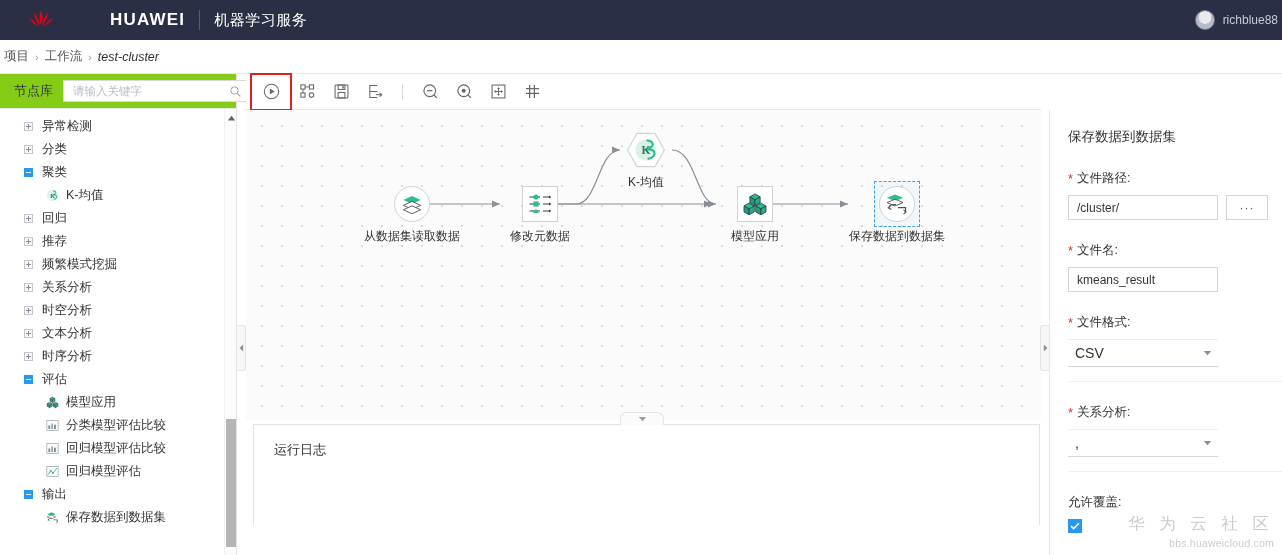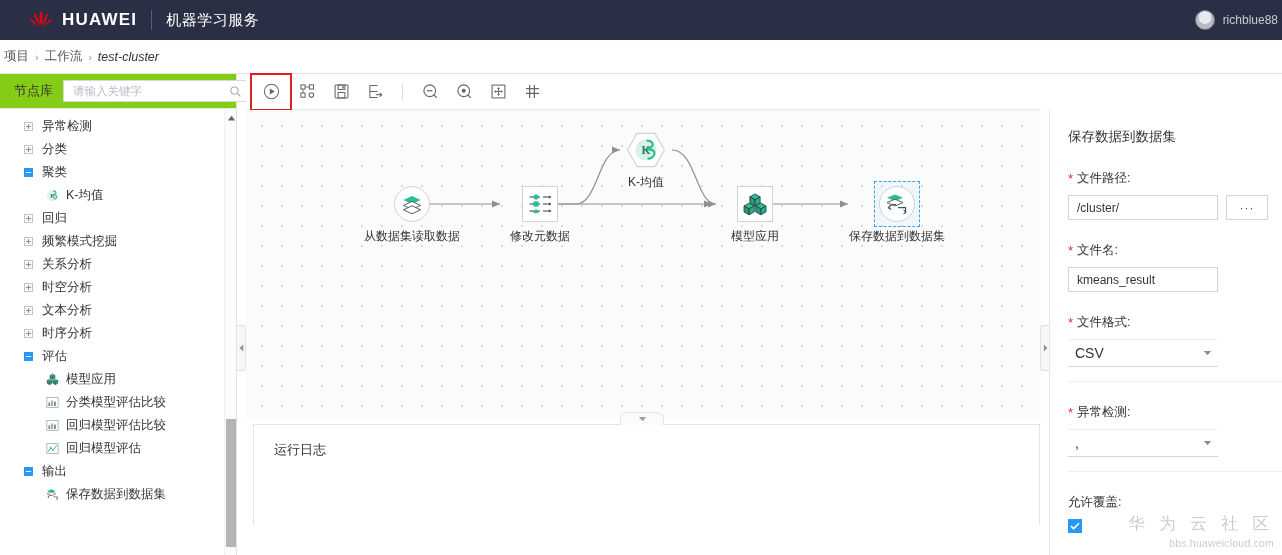--- a/index.html
+++ b/index.html
@@ -17,20 +17,21 @@
   
   .topnav {
     position: absolute; top: 0; left: 0;
     width: 1282px; height: 40px;
     background: #2b2f45;
     display: flex; align-items: center;
   }
   .huawei-logo-wrap {
     display: flex; align-items: center;
     margin-left: 28px;
+    gap: 48px;
   }
   .huawei-mark { width: 26px; height: 22px; }
   .huawei-word {
     color: #ffffff;
     font-size: 17px;
     font-weight: bold;
     letter-spacing: 1.2px;
     margin-left: 8px;
   }
   .nav-divider {
@@ -414,20 +415,24 @@
         <span class="leaf-icon"><svg viewBox="0 0 24 24">
             <circle cx="12" cy="12" r="10.4" fill="#dff3ec"></circle>
             <path d="M13.4 3.4 C17 3.4 18.8 5.8 17.8 7.9 C16.9 9.6 14.4 10.3 12.3 11.2 C14.9 10.8 18.4 11 19.4 13.1 C20.4 15.3 18.4 18.6 14.4 19" fill="none" stroke="#2bbd93" stroke-width="2"></path>
             <text x="12" y="16" font-size="11" font-weight="bold" fill="#2f7a63" text-anchor="middle" font-family="Liberation Serif, serif">K</text>
           </svg></span>
         <span class="tree-label">K-均值</span>
       </div>
       <div class="tree-row">
         <span class="toggle plus"></span>
         <span class="tree-label">回归</span>
+      </div>
+      <div class="tree-row">
+        <span class="toggle plus"></span>
+        <span class="tree-label">推荐</span>
       </div>
       <div class="tree-row">
         <span class="toggle plus"></span>
         <span class="tree-label">频繁模式挖掘</span>
       </div>
       <div class="tree-row">
         <span class="toggle plus"></span>
         <span class="tree-label">关系分析</span>
       </div>
       <div class="tree-row">
@@ -749,21 +754,21 @@
       <svg width="9" height="6" viewBox="0 0 9 6">
         <path d="M0.8 0.9 L8.2 0.9 L4.5 5.2 Z" fill="#8a8e95"></path>
       </svg>
     </div>
     <div class="field-rule"></div>
   </div>
 
   <div class="field">
     <div class="field-label">
       <span class="req-star">*</span>
-      <span>异常检测:</span>
+      <span>关系分析:</span>
     </div>
     <div class="select-ul">
       <span>,</span>
       <svg width="9" height="6" viewBox="0 0 9 6">
         <path d="M0.8 0.9 L8.2 0.9 L4.5 5.2 Z" fill="#8a8e95"></path>
       </svg>
     </div>
     <div class="field-rule"></div>
   </div>
 

